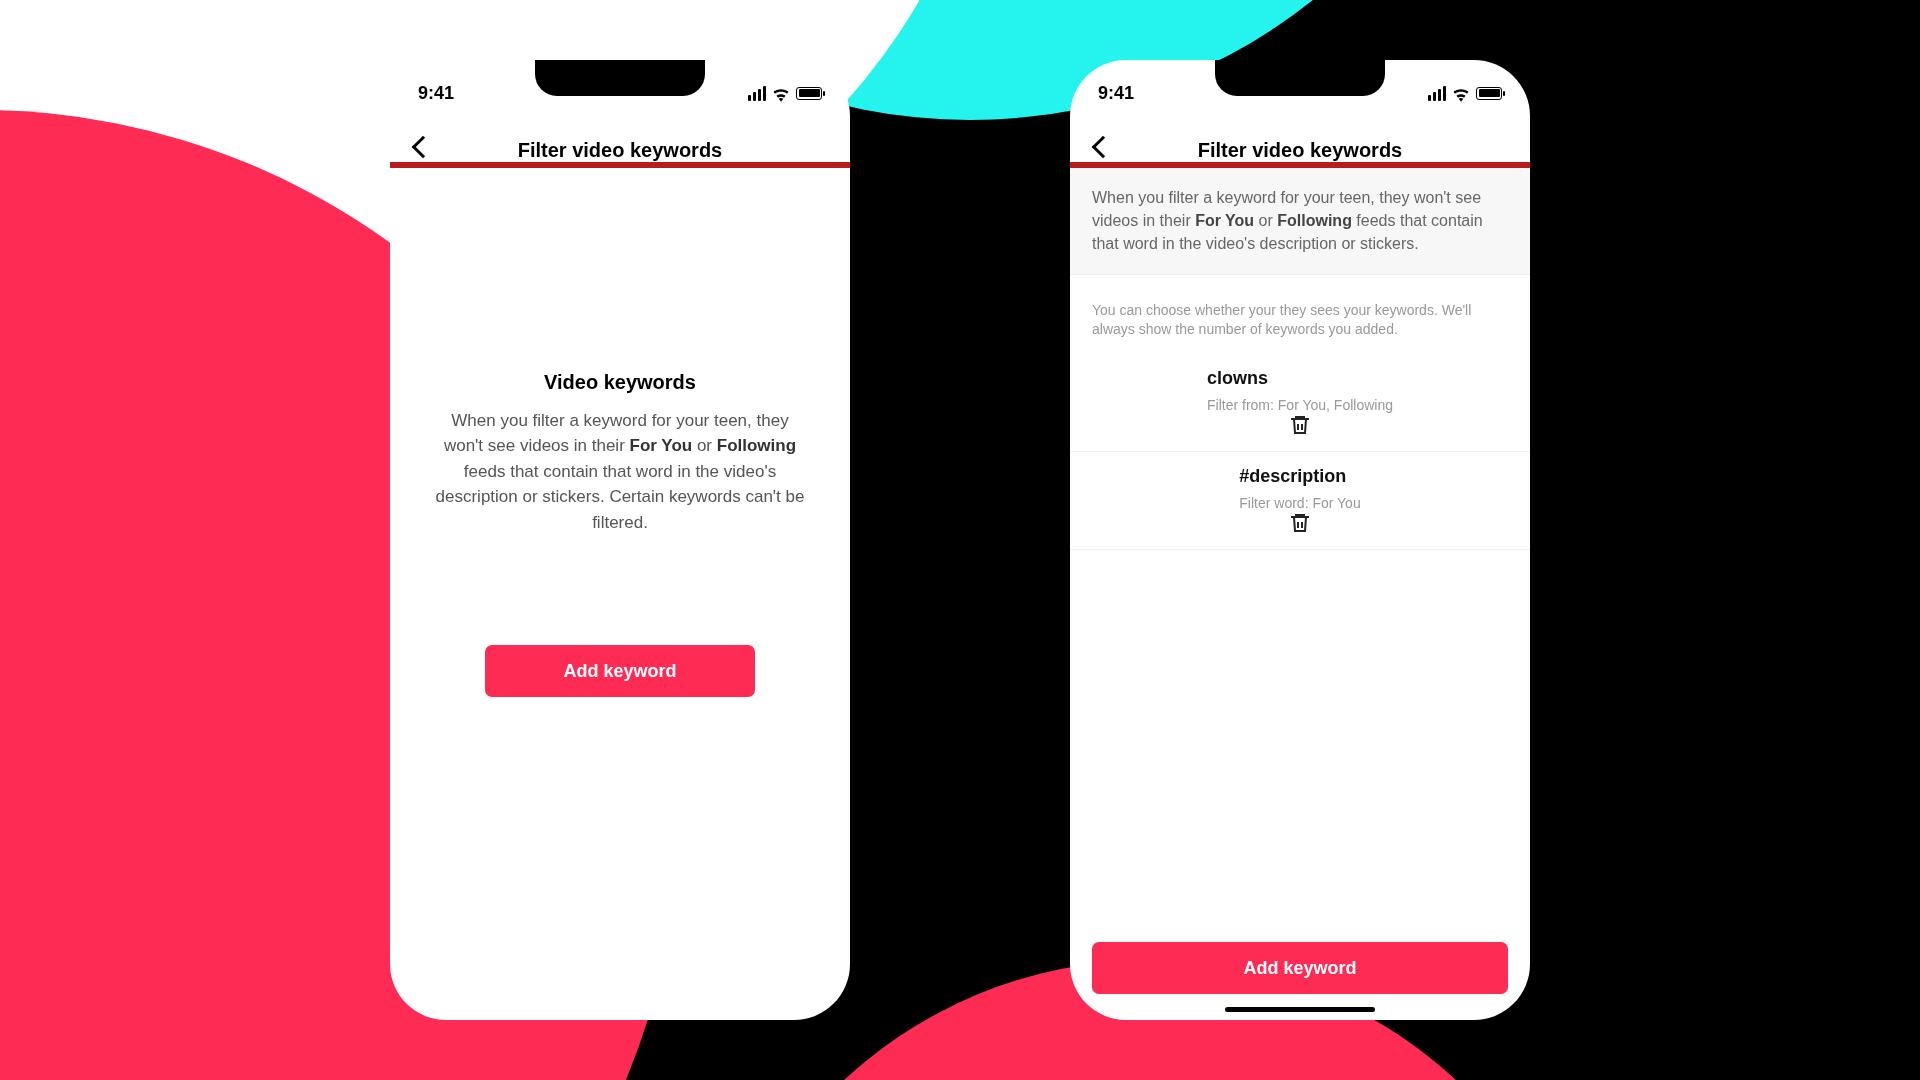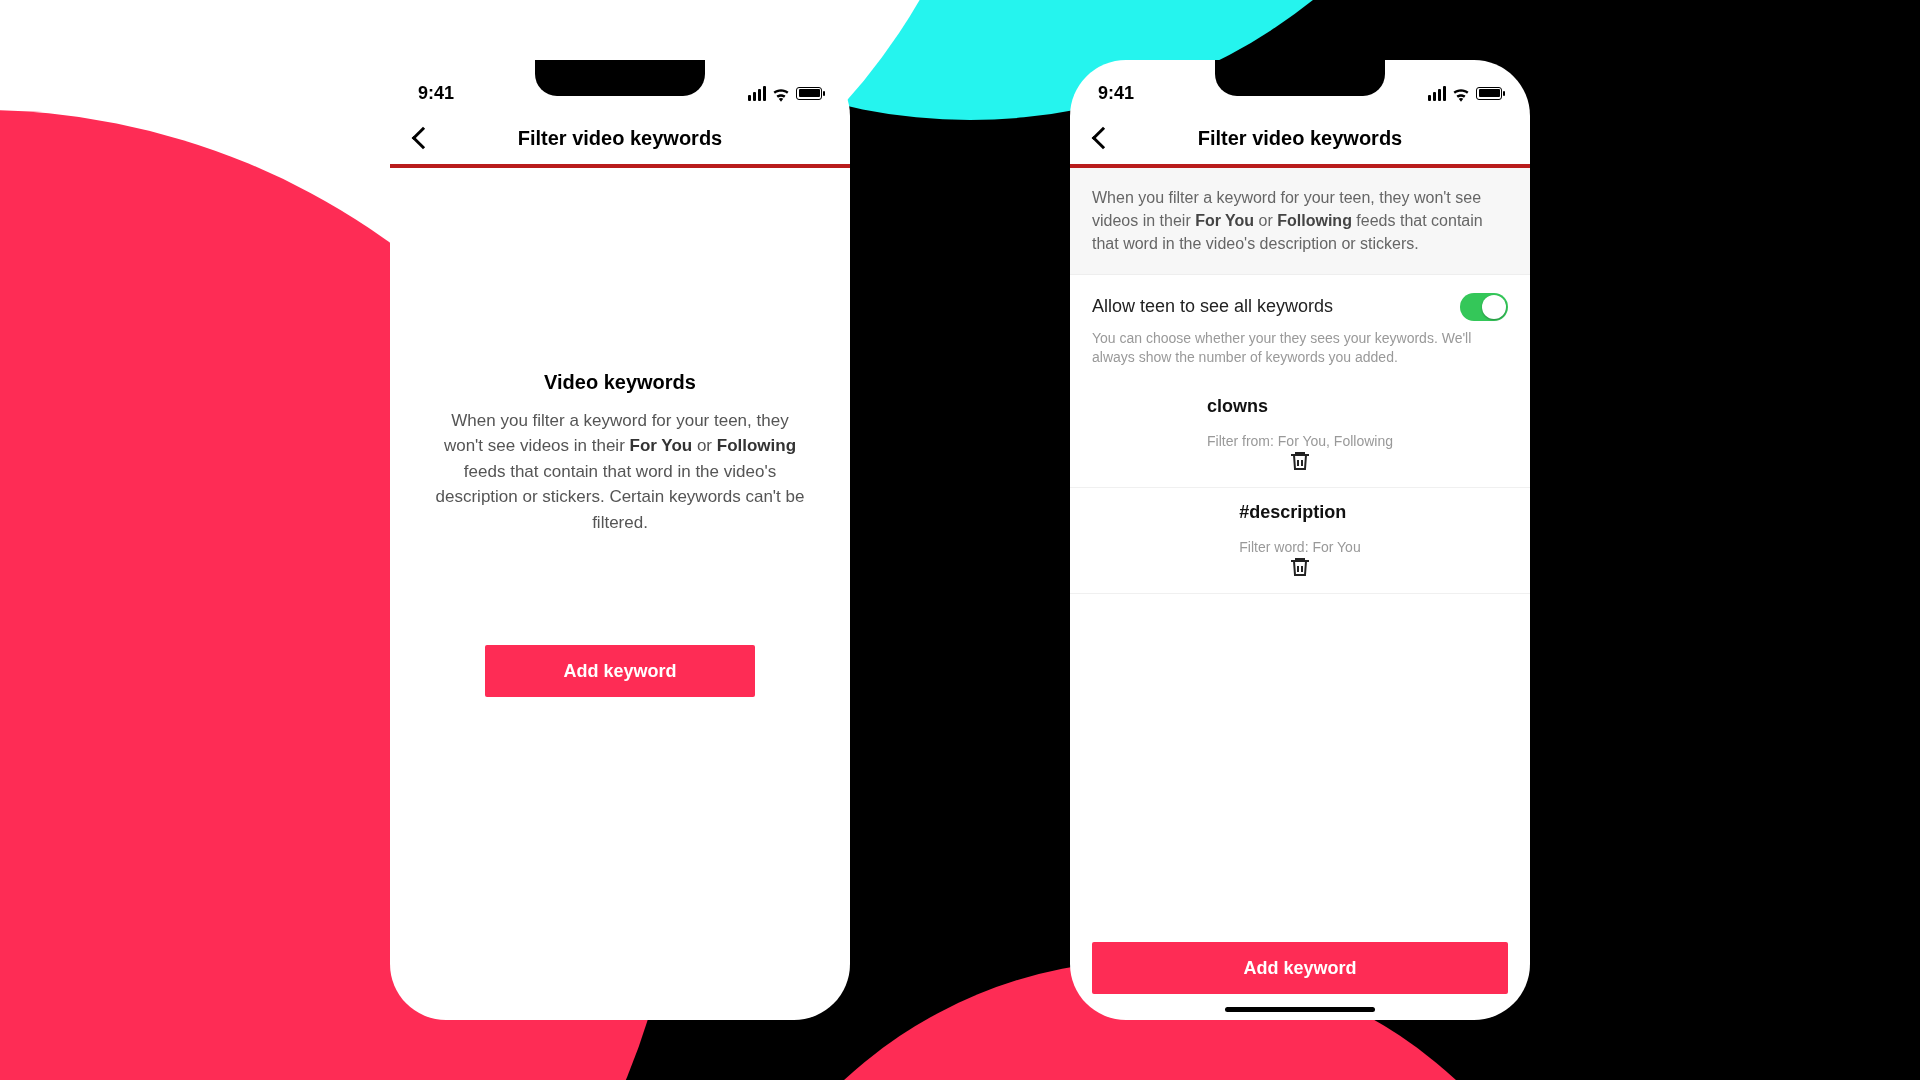--- a/index.html
+++ b/index.html
@@ -94,24 +94,24 @@
   .icon-bars span:nth-child(3){height:12px}.icon-bars span:nth-child(4){height:15px}
   .icon-wifi { width:18px; height:14px; position:relative; }
   .icon-wifi svg { width:18px; height:14px; }
   .icon-batt { width:26px; height:13px; border:1.5px solid #000; border-radius:3px; position:relative; }
   .icon-batt::after { content:""; position:absolute; right:-4px; top:3px; width:2.5px; height:5px; background:#000; border-radius:1px;}
   .icon-batt .fill { position:absolute; inset:1.5px; background:#000; border-radius:1px;}
 
   .nav-header {
     height: 56px;
     display: flex;
-    align-items: center;
+    align-items: flex-end;
     justify-content: center;
     position: relative;
-    border-bottom: 4px solid #b91c1c;
+    border-bottom: 6px solid #b91c1c;
   }
   .nav-header .back {
     position: absolute;
     left: 18px;
     width: 30px; height: 30px;
     display:flex; align-items:center; justify-content:center;
   }
   .nav-header .title { font-weight: 700; font-size: 20px; }
 
   
@@ -125,21 +125,21 @@
     text-align: center;
   }
   .empty h3 { font-size: 20px; font-weight: 700; margin-bottom: 14px; }
   .empty p { font-size: 17px; color: #555; line-height: 1.5; }
   .empty p .b { font-weight: 700; color:#333;}
   .btn-primary {
     background: #fe2c55;
     color: #fff;
     font-weight: 600;
     font-size: 18px;
-    border-radius: 2px;
+    border-radius: 7px;
     height: 52px;
     display:flex; align-items:center; justify-content:center;
     margin: 0 auto;
   }
   .phone-a .btn-primary { width: 270px; margin-top: 110px; }
 
   
   .info-block {
     background: #f7f7f7;
     padding: 18px 22px;
@@ -168,21 +168,21 @@
     box-shadow: 0 1px 2px rgba(0,0,0,.3);
   }
 
   .keyword-row {
     padding: 14px 22px;
     display:flex; justify-content:space-between; align-items:center;
     border-bottom: 1px solid #f0f0f0;
     flex-direction: column;
   }
   .keyword-row .kmain .kw { font-size: 18px; font-weight: 700; color:#111; }
-  .keyword-row .kmain .sub { font-size: 14px; color:#999; margin-top:16px; }
+  .keyword-row .kmain .sub { font-size: 14px; color:#999; margin-top:8px; }
   .trash { width:24px; height:24px; color:#333; }
 
   .phone-b .btn-primary { width: calc(100% - 44px); margin: auto 22px 26px; }
   .phone-b .spacer { flex:1; }
 
   .home-indicator {
     position:absolute; bottom:8px; left:50%;
     transform:translateX(-50%);
     width:150px; height:5px; background:#000; border-radius:3px;
   }
@@ -263,26 +263,20 @@
             <div class="chev"></div>
           </div>
         <div class="title">Filter video keywords</div>
       </div>
 
       <div class="info-block">
         <span>When you filter a keyword for your teen, they won't see videos in their </span><span class="b">For You</span><span> or </span><span class="b">Following</span><span> feeds that contain that word in the video's description or stickers.</span>
       </div>
 
       <div class="toggle-row">
-        <div class="trow">
-          <div class="tlabel">Allow teen to see all keywords</div>
-          <div class="switch">
-              <div class="knob"></div>
-            </div>
-        </div>
         <div class="sub">You can choose whether your they sees your keywords. We'll always show the number of keywords you added.</div>
       </div>
 
       <div class="keyword-row">
         <div class="kmain">
           <div class="kw">clowns</div>
           <div class="sub">Filter from: For You, Following</div>
         </div>
         <div class="trash">
           <svg viewBox="0 0 24 24" fill="none" stroke="#222" stroke-width="2">

